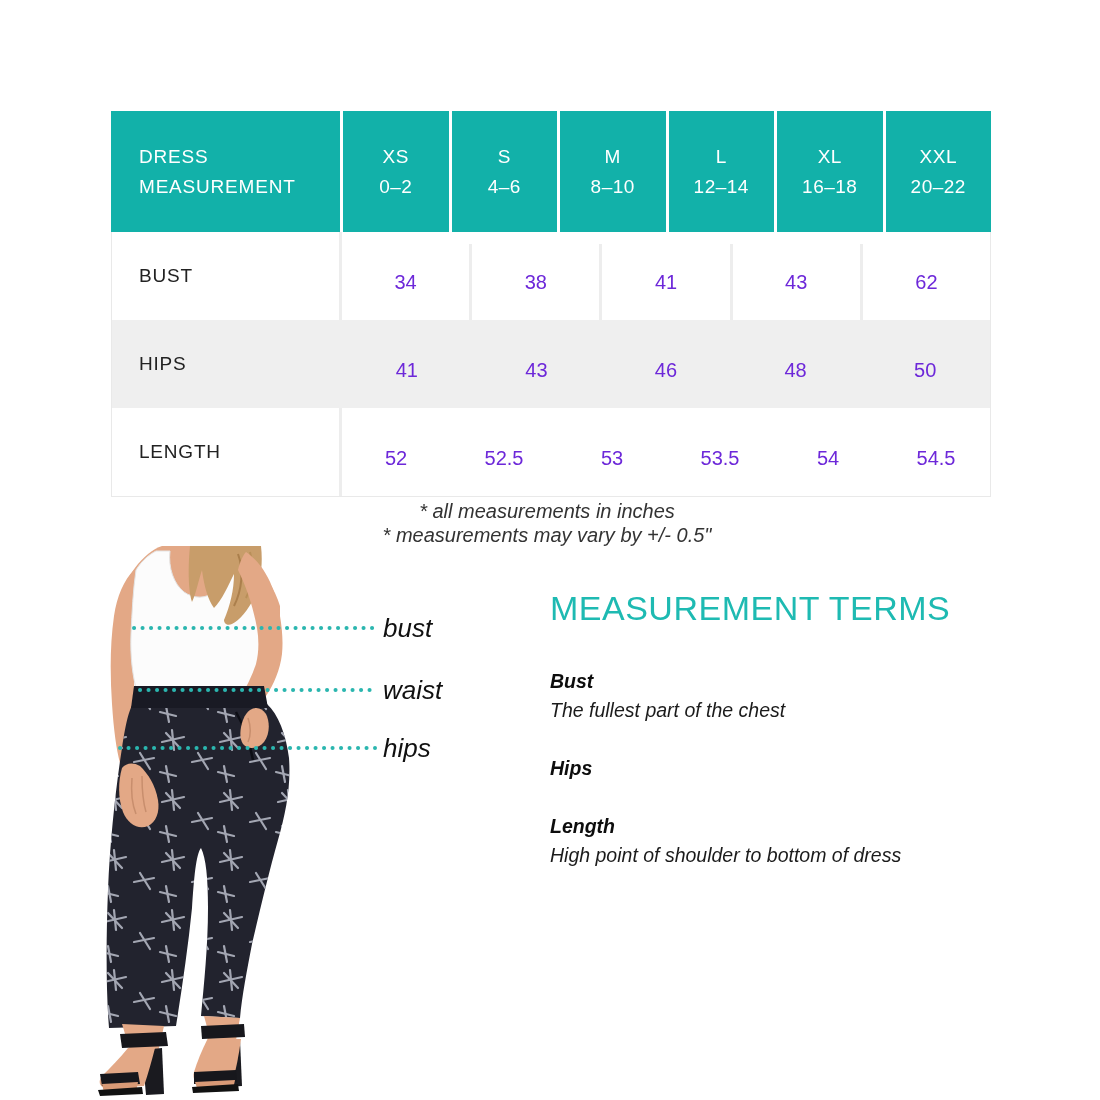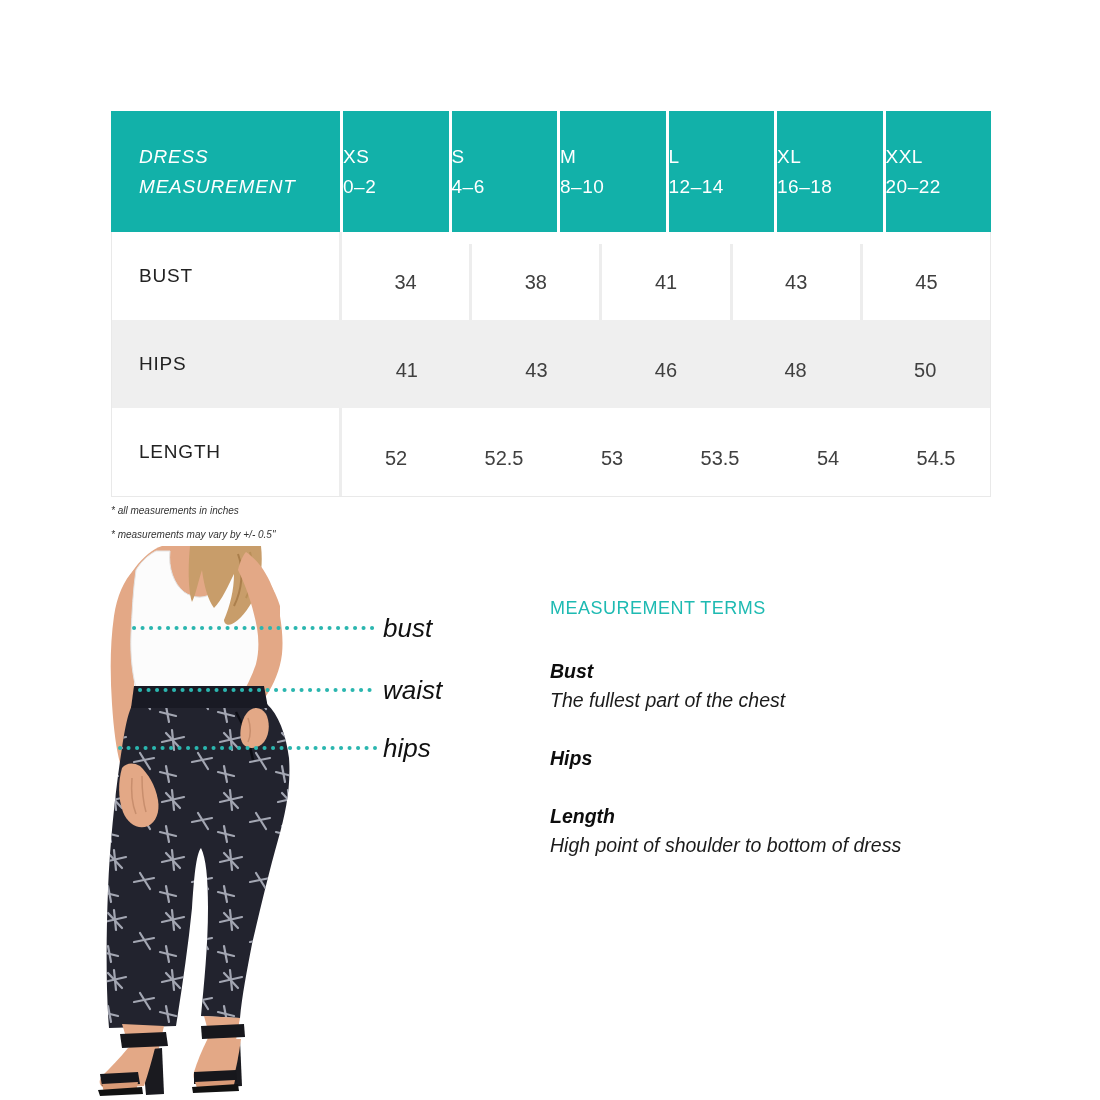--- a/index.html
+++ b/index.html
@@ -8,57 +8,57 @@
     font-family:"Liberation Sans", sans-serif; overflow:hidden; color:#222;
   }
 
   
   .size-table { position:absolute; left:111px; top:111px; width:880px; }
   .thead { display:flex; height:121px; }
   .th { background:#12b1a9; color:#ffffff; box-sizing:border-box; }
   .th:not(:last-child) { border-right:3px solid #ffffff; }
   .th.label-col {
     width:232px; display:flex; flex-direction:column; justify-content:center;
-    padding-left:28px; font-size:19px; letter-spacing:0.8px; line-height:30px; font-weight:400;font-style:italic;
+    padding-left:28px; font-size:19px; letter-spacing:0.8px; line-height:30px; font-weight:400;
   }
   .th.size-col {
-    flex:1 1 0; display:flex; flex-direction:column; justify-content:center; align-items:flex-start;
+    flex:1 1 0; display:flex; flex-direction:column; justify-content:center; align-items:center;
     font-size:19px; line-height:30px; letter-spacing:0.5px; font-weight:400;
   }
   .tbody { border:1px solid #e9e9e9; border-top:none; box-sizing:border-box; }
   .trow { display:flex; height:88px; }
   .cell { box-sizing:border-box; display:flex; align-items:center; }
   .cell.label-col { width:230px; padding-left:27px; font-size:19px; letter-spacing:0.8px; color:#222; }
-  .cell.val { flex:1 1 0; justify-content:center; font-size:20px; color:#404040;margin-top:12px; }
+  .cell.val { flex:1 1 0; justify-content:center; font-size:20px; color:#6d28d9;margin-top:12px; }
   .row-bust .cell:not(:last-child) { border-right:3px solid #ededed; }
   .row-hips { background:#efefef; }
   .row-length .cell.label-col { border-right:3px solid #ededed; }
 
   
   .footnotes {
-    position:absolute; left:111px; top:499px; width:872px; text-align:left;
-    font-style:italic; font-size:10px; color:#333; line-height:24px;
+    position:absolute; left:111px; top:499px; width:872px; text-align:center;
+    font-style:italic; font-size:20px; color:#333; line-height:24px;
   }
 
   
   .figure { position:absolute; left:98px; top:546px; width:460px; height:554px; }
   .figure svg.person { position:absolute; left:0; top:0; display:block; }
   .m-label {
     position:absolute; left:285px; font-style:italic; font-size:26px; color:#111;
     line-height:32px; white-space:nowrap;
   }
   .m-label.bust  { top:66px; }
   .m-label.waist { top:128px; }
   .m-label.hips  { top:186px; }
 
   
   .terms { position:absolute; left:550px; top:594px; width:480px; }
   .terms-title {
-    color:#1ebab2; font-size:18px; letter-spacing:0.5px; font-weight:400;
-    margin:0 0 35px 0; line-height:28px;
+    color:#1ebab2; font-size:34px; letter-spacing:0.5px; font-weight:400;
+    margin:0 0 45px 0; line-height:28px;
   }
   .term-block { margin-bottom:29px; font-size:19.5px; line-height:29px; color:#1b1b1b; }
   .term-name { font-weight:bold; font-style:italic; color:#0d0d0d; }
   .term-def { font-weight:400;font-style:italic; }
 </style>
 </head>
 <body>
 
 <div class="page">
 
@@ -94,21 +94,21 @@
       </div>
     </div>
 
     <div class="tbody">
       <div class="trow row-bust">
         <div class="cell label-col">BUST</div>
         <div class="cell val">34</div>
         <div class="cell val">38</div>
         <div class="cell val">41</div>
         <div class="cell val">43</div>
-        <div class="cell val">45</div>
+        <div class="cell val">62</div>
       </div>
       <div class="trow row-hips">
         <div class="cell label-col">HIPS</div>
         <div class="cell val">41</div>
         <div class="cell val">43</div>
         <div class="cell val">46</div>
         <div class="cell val">48</div>
         <div class="cell val">50</div>
       </div>
       <div class="trow row-length">

